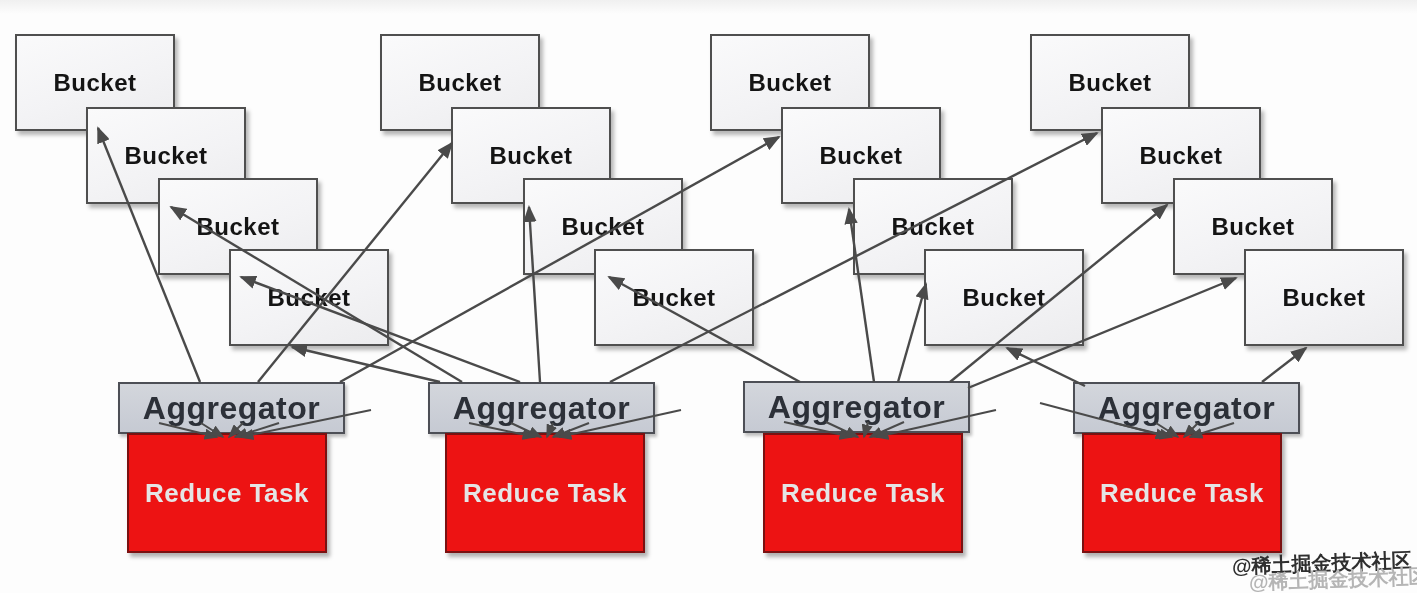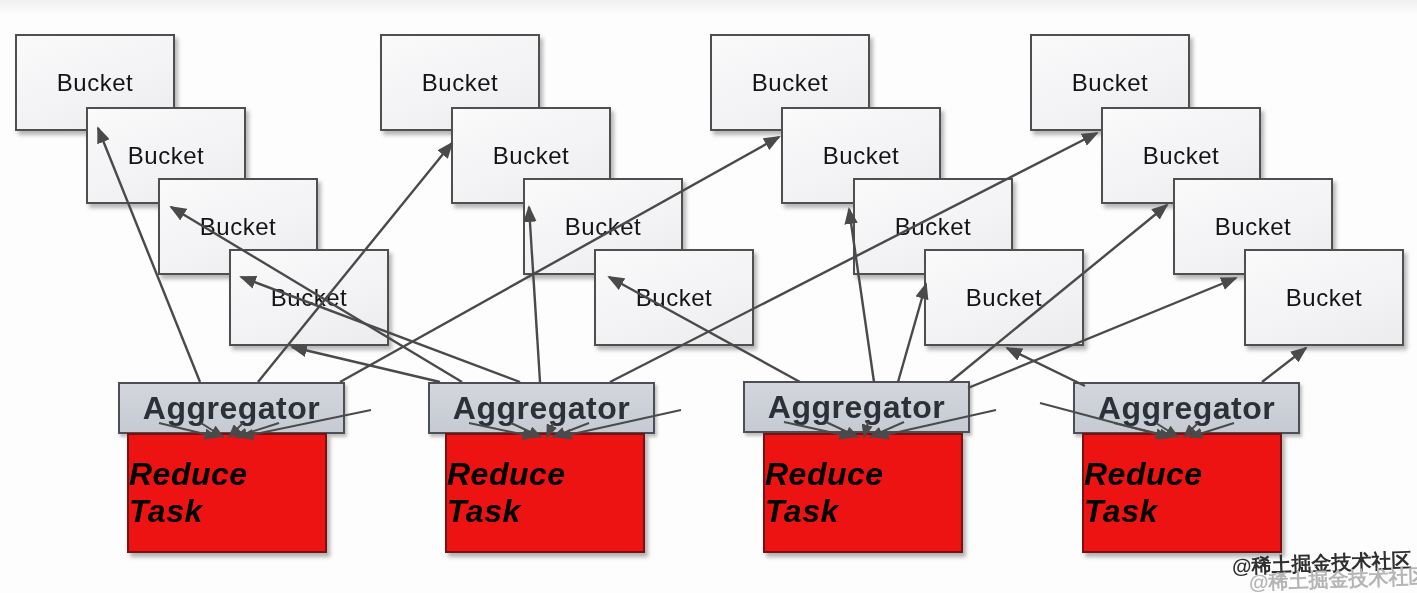--- a/index.html
+++ b/index.html
@@ -7,40 +7,40 @@
   #canvas{
     position:relative;width:1417px;height:593px;overflow:hidden;
     background:linear-gradient(180deg,#f0f0f0 0px,#fdfdfd 14px,#fdfdfd 100%);
   }
   .bucket{
     position:absolute;width:160px;height:97px;
     background:linear-gradient(160deg,#fafafb 0%,#f3f3f5 55%,#ececee 100%);
     border:2px solid #4f4f4f;
     box-shadow:3px 4px 4px rgba(0,0,0,0.28);
     display:flex;align-items:center;justify-content:center;
-    font-weight:normal;font-size:24px;color:#141414;
+    font-weight:bold;font-size:24px;color:#141414;
     box-sizing:border-box;letter-spacing:0.5px;
   }
   .agg{
     position:absolute;width:227px;height:52px;
     background:linear-gradient(180deg,#d3d6dc 0%,#c6cad3 100%);
     border:2px solid #4d4f56;
     box-shadow:2px 3px 3px rgba(0,0,0,0.25);
     display:flex;align-items:center;justify-content:center;
     font-weight:bold;font-size:32px;color:#2c3038;
     box-sizing:border-box;letter-spacing:0.5px;z-index:5;
   }
   .reduce{
     position:absolute;width:200px;height:120px;top:433px;
     background:#ed1313;
     border:2px solid #7a1111;
     box-shadow:3px 4px 4px rgba(0,0,0,0.3);
     display:flex;align-items:center;justify-content:center;
-    font-weight:bold;font-size:32px;color:#000000;
-    box-sizing:border-box;z-index:5;letter-spacing:0.5px;font-style:italic;
+    font-weight:bold;font-size:26px;color:#e5e5e5;
+    box-sizing:border-box;z-index:5;letter-spacing:0.5px;
   }
   #arrows{position:absolute;left:0;top:0;z-index:8;pointer-events:none;}
   .wm{position:absolute;font-weight:600;white-space:nowrap;z-index:20;transform:rotate(-2deg);}
   .wm-dark{left:1232px;top:550px;font-size:20px;color:#2f2f2f;}
   .wm-light{left:1249px;top:566px;font-size:20px;color:#b5b5b5;}
   
   .z1{z-index:1}.z2{z-index:2}.z3{z-index:3}.z4{z-index:4}
 </style>
 </head>
 <body>

